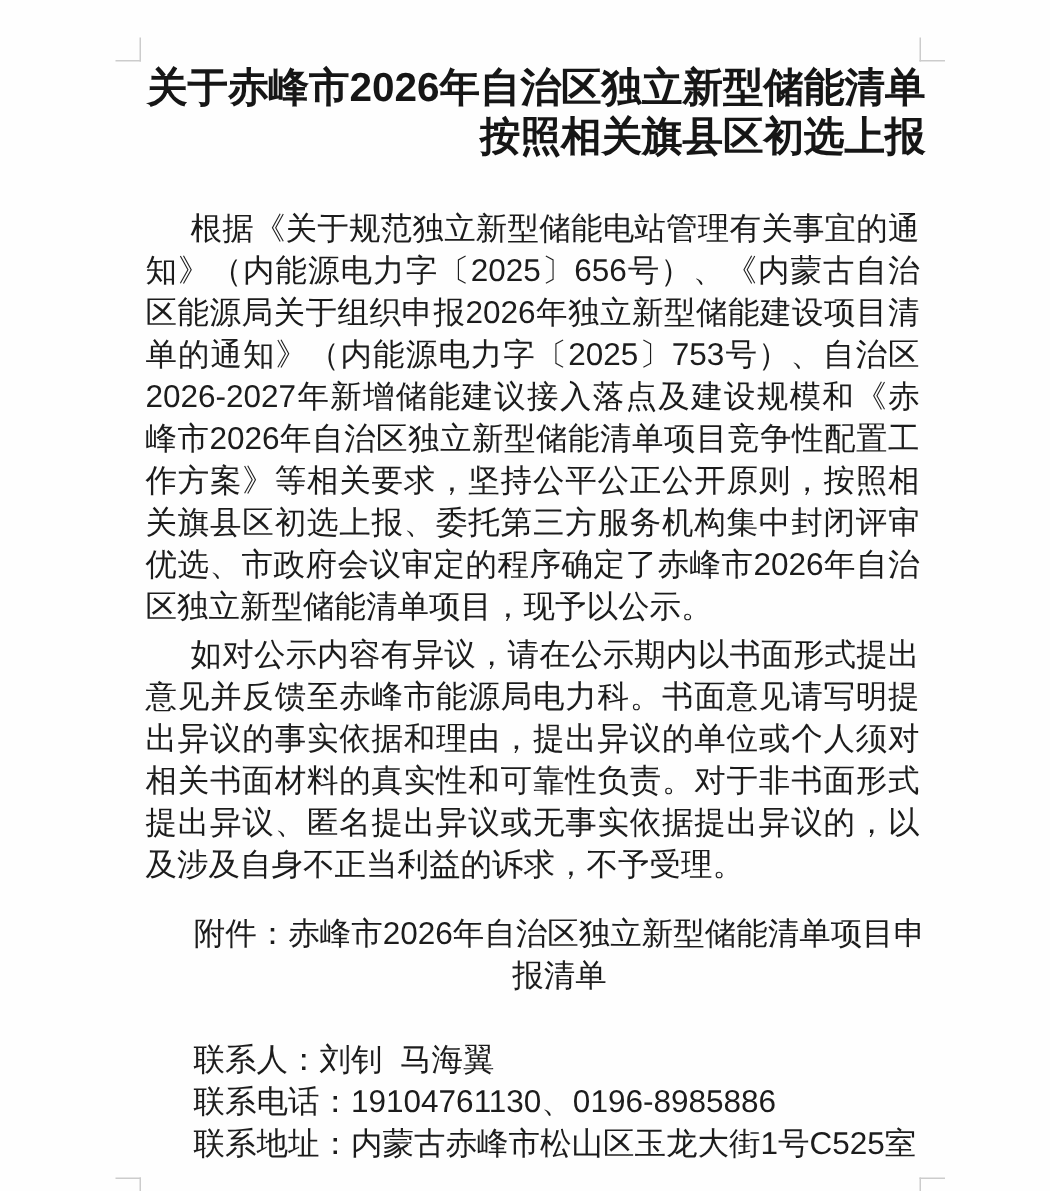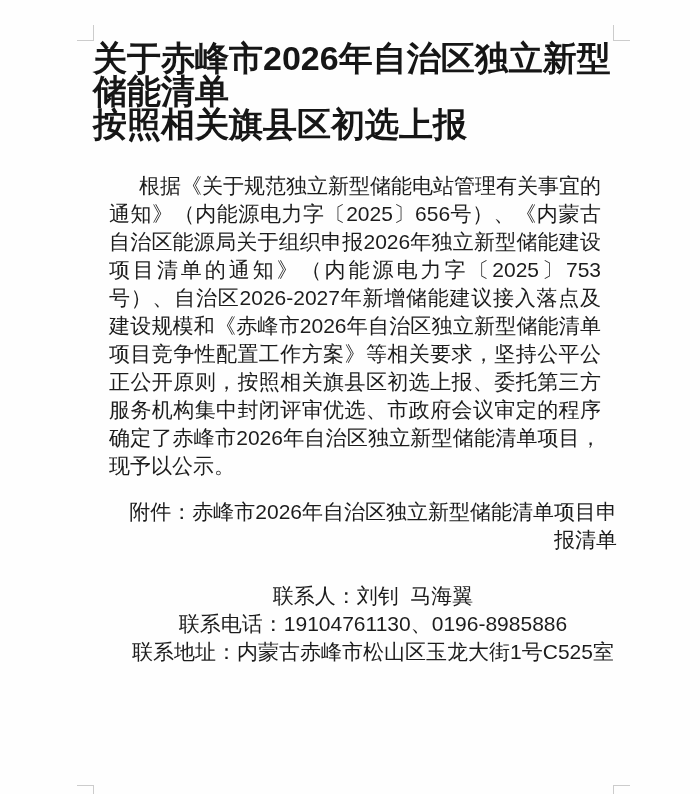--- a/index.html
+++ b/index.html
@@ -16,31 +16,31 @@
   .cm-tr { left: 613px; top: 25px;  border-left: 1px solid #cccccc;  border-bottom: 1px solid #cccccc; }
   .cm-bl { left: 77px;  top: 785px; height: 9px; border-right: 1px solid #cccccc; border-top: 1px solid #cccccc; }
   .cm-br { left: 613px; top: 785px; height: 9px; border-left: 1px solid #cccccc;  border-top: 1px solid #cccccc; }
 
   .doc {
     position: relative; z-index: 1;
     padding: 42px 83px 0 93px;
     color: #1c1c1c;
   }
   .title {
-    font-size: 34px; line-height: 33px;
-    font-weight: 600; text-align: left;
+    font-size: 27px; line-height: 33px;
+    font-weight: 600; text-align: right;
     color: #161616;
   }
   .content { margin-top: 31px; font-size: 21px; line-height: 28px; }
   .content p {
-    margin: 16px; text-align: justify; text-indent: 30px;
+    margin: 4px; text-align: justify; text-indent: 30px;
   }
-  .attachment { margin-top: 18px; margin-left: 36px; text-align: right; text-indent: 0; }
+  .attachment { margin-top: 18px; margin-left: 36px; text-align: center; text-indent: 0; }
   .contact { margin-top: 28px; margin-left: 36px; }
-  .contact-line { white-space: pre-wrap; text-align: center; }
+  .contact-line { white-space: pre-wrap; }
 
   .watermark {
     position: absolute; left: 448px; top: 788px; z-index: 0;
     display: flex; align-items: flex-end; height: 38px;
   }
   .wm-icon { margin-top: 4px; }
   .wm-label { font-size: 25px; color: #d0d0d0; letter-spacing: 4px; margin-left: 5px; }
   .wm-name  { font-size: 21px; color: #bdbdbd; letter-spacing: 2px; margin-left: 8px; }
 </style>
 </head>
@@ -69,20 +69,21 @@
 </div>
 
 <div class="doc">
   <div class="title">
     <div>关于赤峰市2026年自治区独立新型储能清单</div>
     <div>按照相关旗县区初选上报</div>
   </div>
 
   <div class="content">
     <p>根据《关于规范独立新型储能电站管理有关事宜的通知》（内能源电力字〔2025〕656号）、《内蒙古自治区能源局关于组织申报2026年独立新型储能建设项目清单的通知》（内能源电力字〔2025〕753号）、自治区2026-2027年新增储能建议接入落点及建设规模和《赤峰市2026年自治区独立新型储能清单项目竞争性配置工作方案》等相关要求，坚持公平公正公开原则，按照相关旗县区初选上报、委托第三方服务机构集中封闭评审优选、市政府会议审定的程序确定了赤峰市2026年自治区独立新型储能清单项目，现予以公示。</p>
+    <p>如对公示内容有异议，请在公示期内以书面形式提出意见并反馈至赤峰市能源局电力科。书面意见请写明提出异议的事实依据和理由，提出异议的单位或个人须对相关书面材料的真实性和可靠性负责。对于非书面形式提出异议、匿名提出异议或无事实依据提出异议的，以及涉及自身不正当利益的诉求，不予受理。</p>
 
     <div class="attachment">附件：赤峰市2026年自治区独立新型储能清单项目申报清单</div>
 
     <div class="contact">
       <div class="contact-line">联系人：刘钊  马海翼</div>
       <div class="contact-line">联系电话：19104761130、0196-8985886</div>
       <div class="contact-line">联系地址：内蒙古赤峰市松山区玉龙大街1号C525室</div>
     </div>
 
   </div>

